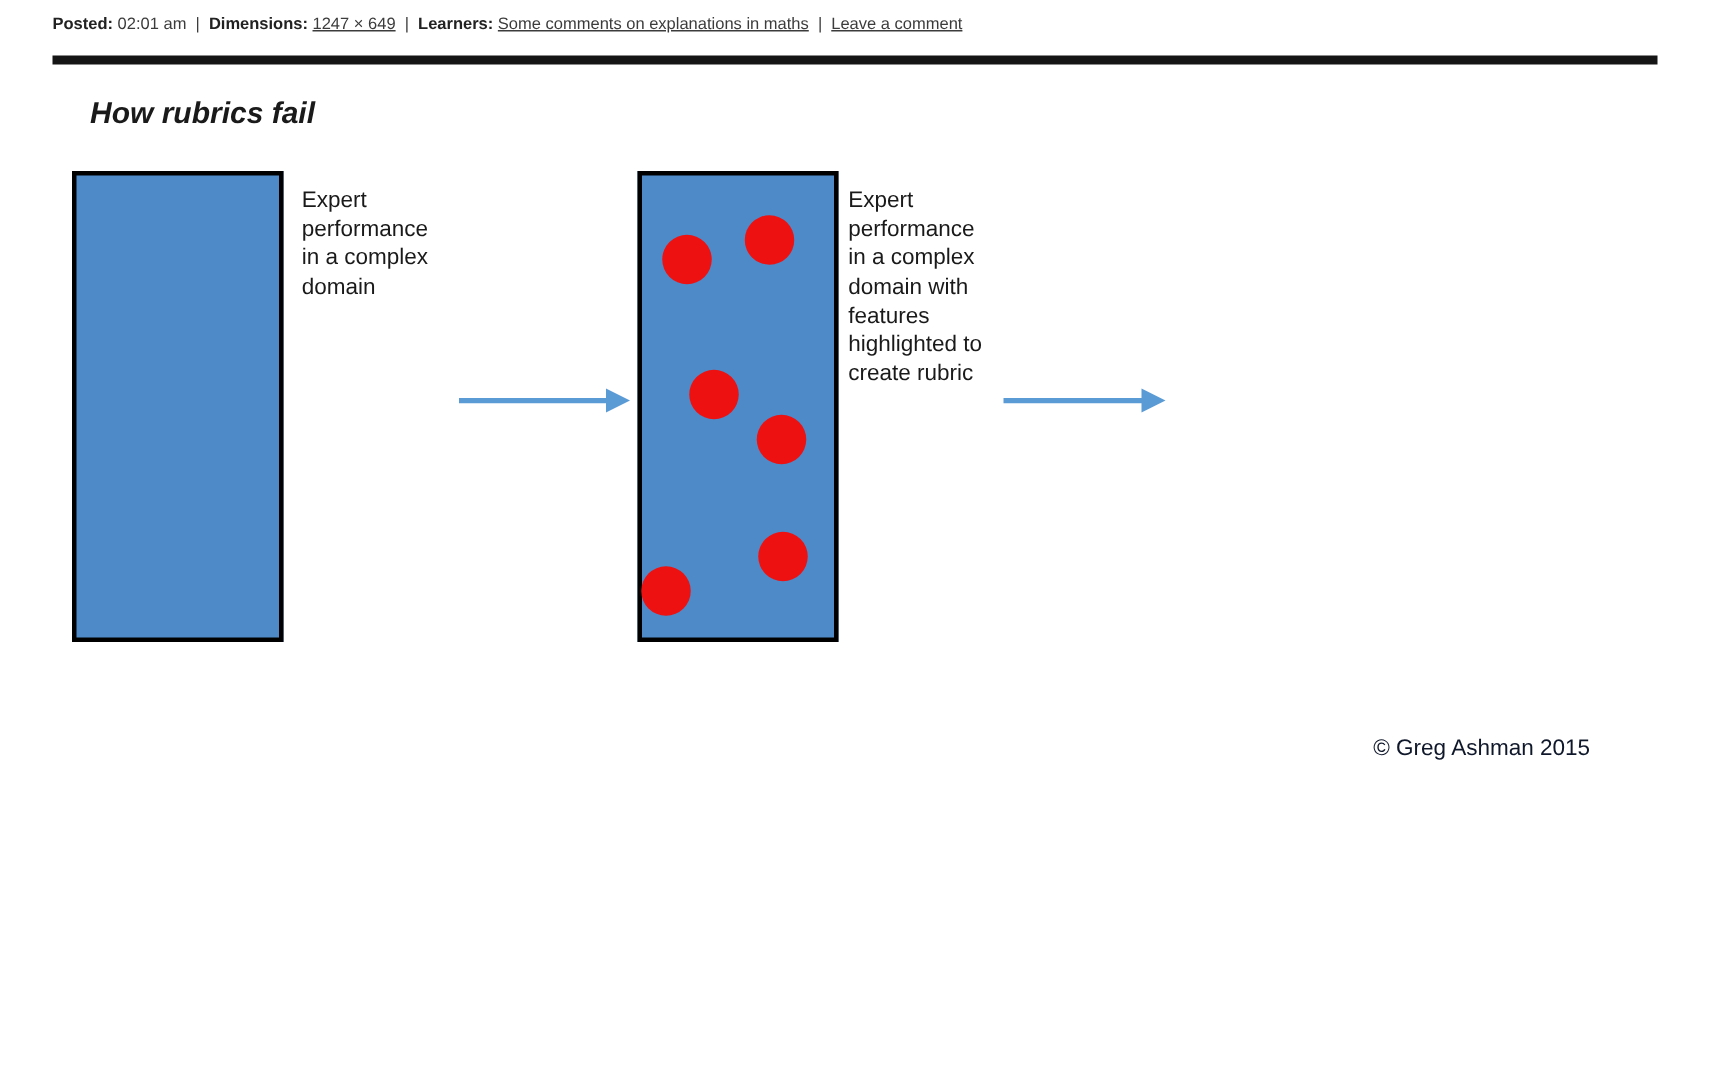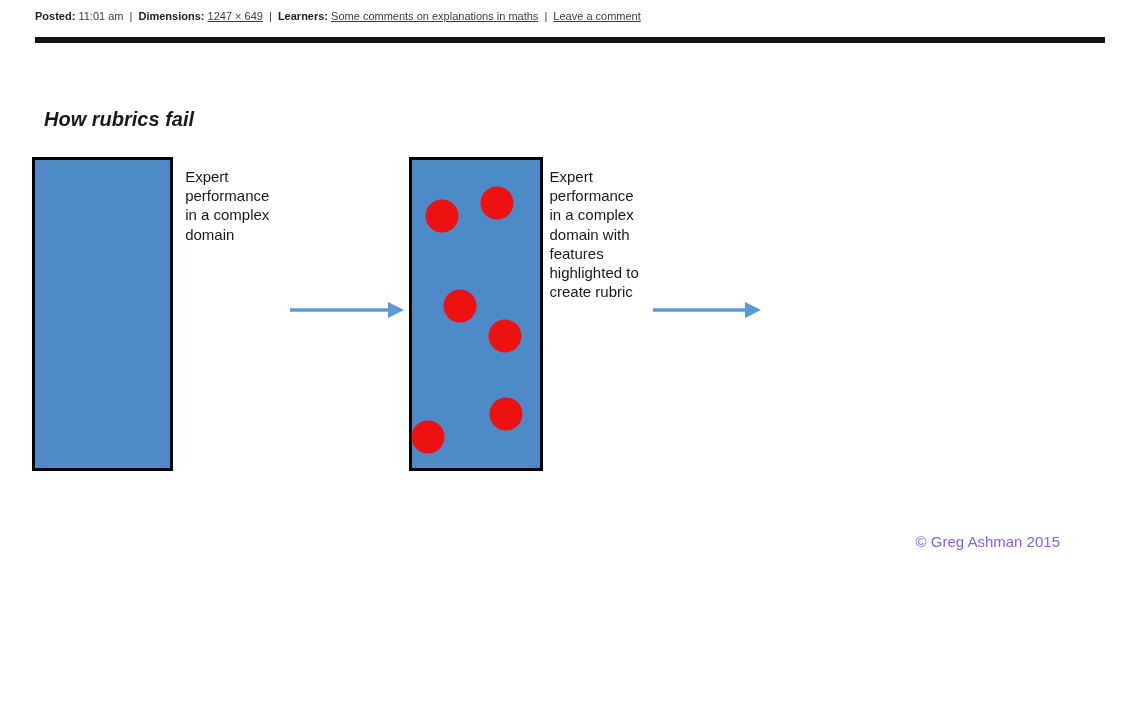--- a/index.html
+++ b/index.html
@@ -14,21 +14,21 @@
     font-family: "Liberation Serif", serif;
     font-weight: 400; font-size: 29px; line-height: 1.2;
     margin: 0 0 19px 0; color: #141414;
   }
   .meta { font-size: 11px; color: #3c3c3c; }
   .meta b { color: #222; }
   .meta a { color: #3c3c3c; text-decoration: underline; cursor: pointer; }
   .meta .sep { margin: 0 3px; }
   .rule { height: 6px; background: #151515; margin: 15px 35px 0 35px; }
 
-  .diagram { padding: 22px 80px 0 32px; position: relative; margin-top: 43px; }
+  .diagram { padding: 22px 80px 0 48px; position: relative; }
   .diagram-title {
     font-weight: bold; font-style: italic; font-size: 20px;
     margin-left: 12px; color: #1a1a1a;
   }
   .row { display: flex; align-items: flex-start; margin-top: 26px; }
   .col { display: flex; }
   .col1 { width: 252px; }
   .col2 { width: 239px; }
   .col3 { width: 260px; }
   .box { height: 314px; position: relative; border: 3px solid var(--border, #000); width: 100%; }
@@ -39,29 +39,29 @@
     background: var(--dot, #ee1111); transform: translate(-50%, -50%);
   }
   .arrow-col { display: flex; justify-content: center; }
   .arrow-col1 { width: 125px; }
   .arrow-col2 { width: 117px; }
   .arrow-svg { margin-top: 141px; display: block; }
   .caption { font-size: 15px; line-height: 1.28; margin-top: 10px; color: #1a1a1a; }
   .col1 .caption { width: 180px; margin-left: 12px; }
   .col2 .caption { width: 180px; margin-left: 7px; }
   .col3 .caption { width: 200px; margin-left: 13px; }
-  .copyright { text-align: right; font-size: 15px; margin-top: 62px; color: #8b5cf6; }
+  .copyright { text-align: right; font-size: 15px; margin-top: 62px; color: #0f172a; }
 </style>
 </head>
 <body>
 
 <div class="header">
   <div class="meta">
     <b>Posted:</b>
-    <span>11:01 am</span>
+    <span>02:01 am</span>
     <span class="sep">|</span>
     <b>Dimensions:</b>
     <a>1247 × 649</a>
     <span class="sep">|</span>
     <b>Learners:</b>
     <a>Some comments on explanations in maths</a>
     <span class="sep">|</span>
     <a>Leave a comment</a>
   </div>
 </div>

